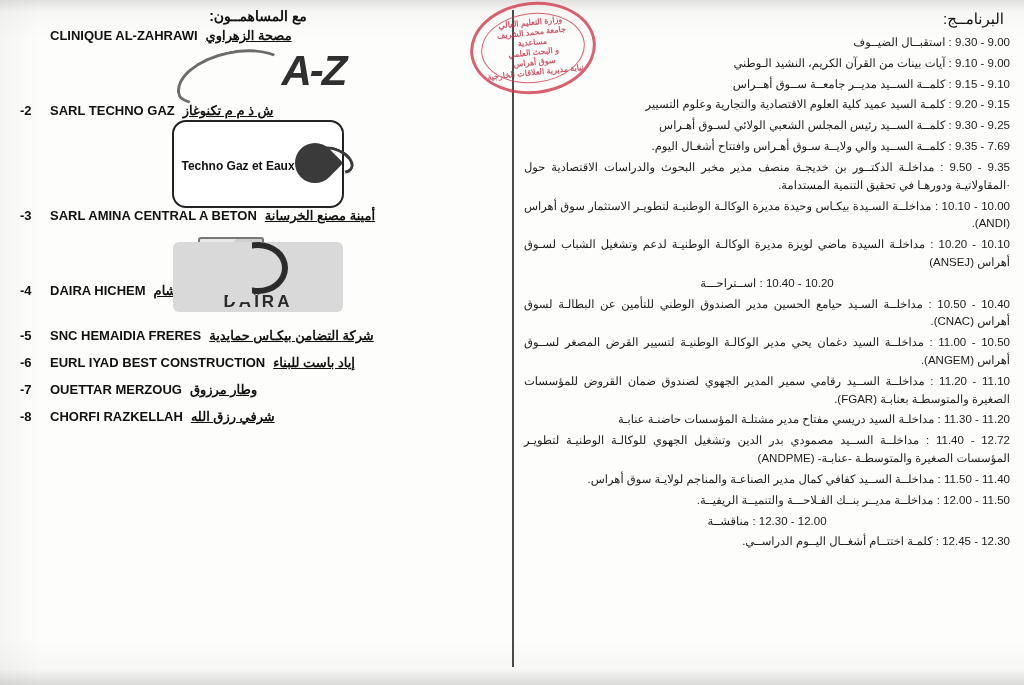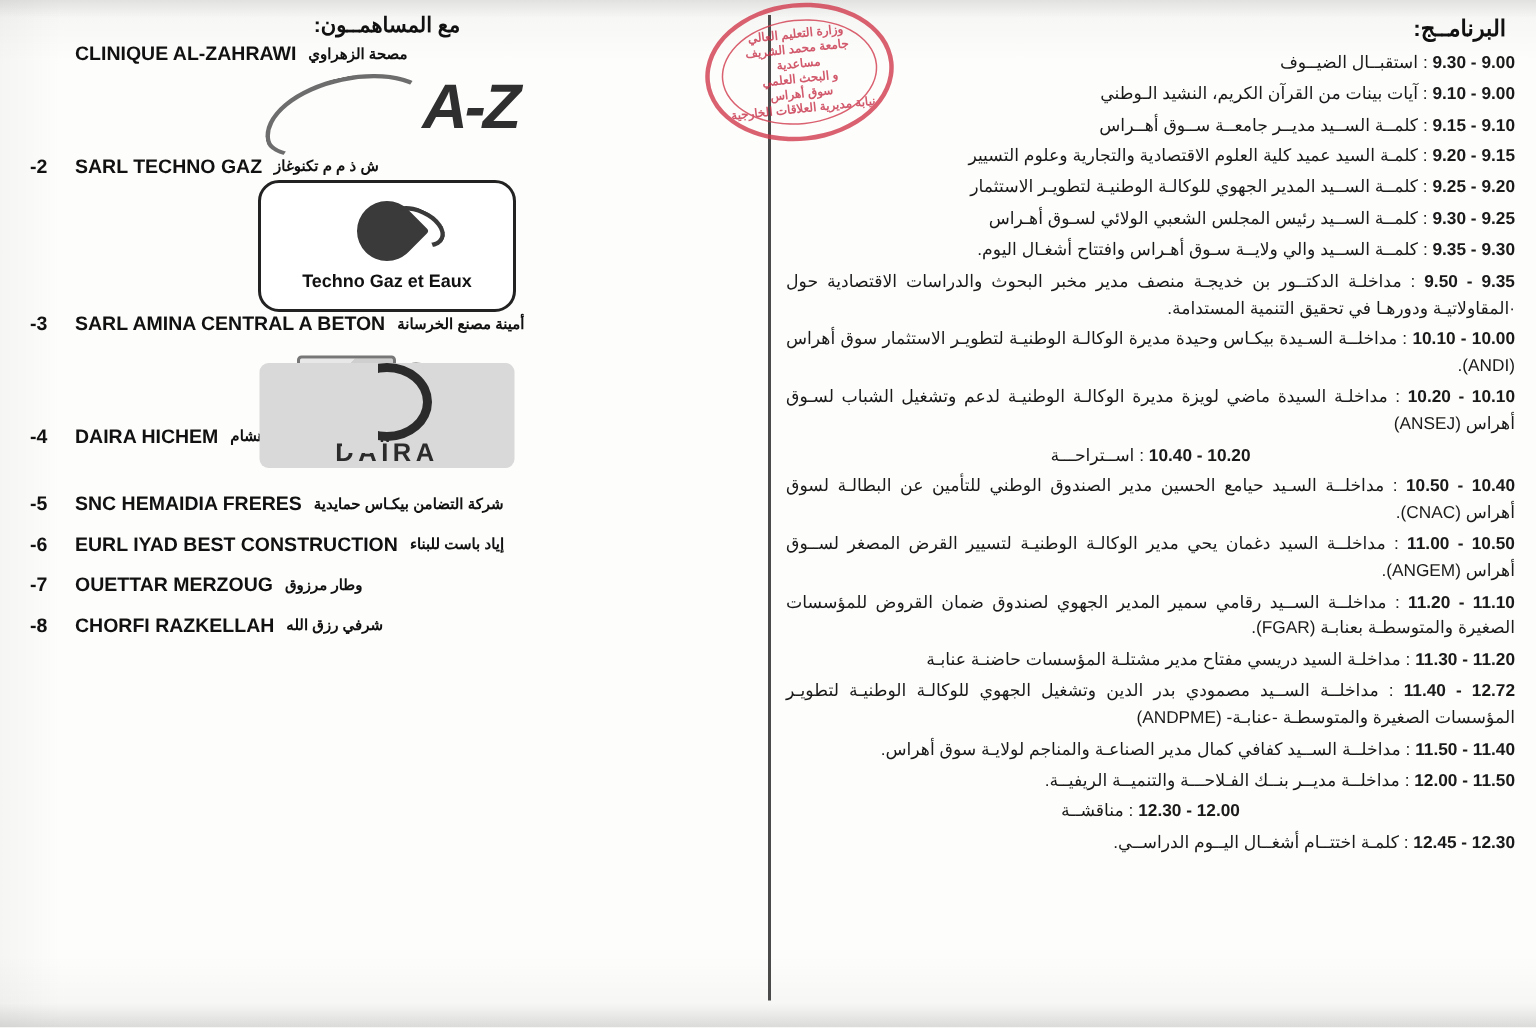--- a/index.html
+++ b/index.html
@@ -44,21 +44,21 @@
     opacity: 0.85;
   }
   .col-left {
     flex: 1;
     padding: 8px 10px 4px 14px;
     box-sizing: border-box;
     position: relative;
   }
 
   .section-title {
-    font-weight: bold;
+    font-weight: normal;
     font-size: 15px;
     text-align: right;
     margin: 2px 6px 6px 0;
     letter-spacing: 0px;
   }
   .sponsors-title {
     font-weight: bold;
     font-size: 14px;
     text-align: center;
     margin: 0 0 4px 0;
@@ -68,21 +68,21 @@
   .prog-line {
     font-size: 11.5px;
     line-height: 1.55;
     text-align: justify;
     text-align-last: right;
     direction: rtl;
     margin: 0 0 3px 0;
     color: #1a1a1a;
   }
   .prog-line .t {
-    font-weight: bold;
+    font-weight: normal;
     letter-spacing: 0.5px;
   }
   .prog-line.center {
     text-align: center;
     text-align-last: center;
   }
 
   
   .company {
     display: flex;
@@ -104,21 +104,22 @@
   }
   .num {
     font-size: 13px;
     font-weight: bold;
     min-width: 22px;
     text-align: left;
     direction: ltr;
   }
   .cname-ar {
     font-weight: bold;
-    font-size: 10px;
+    font-size: 13px;
+    text-decoration: underline;
   }
   .cname-fr {
     font-weight: bold;
     font-size: 13px;
     direction: ltr;
     text-align: center;
   }
 
   .logo-wrap {
     display: flex;
@@ -159,21 +160,21 @@
   }
 
   
   .logo-techno {
     width: 168px;
     height: 84px;
     border: 2px solid #222;
     border-radius: 14px;
     position: relative;
     display: flex;
-    flex-direction: column;
+    flex-direction: row;
     align-items: center;
     justify-content: center;
     background: #fff;
   }
   .logo-techno .drop {
     width: 40px;
     height: 40px;
     background: #3a3a3a;
     border-radius: 50% 6% 50% 50%;
     transform: rotate(45deg);
@@ -355,23 +356,22 @@
 
   <div class="columns">
 
     <div class="col-right">
       <div class="section-title">البرنامــج:</div>
 
       <div class="prog-line"><span class="t">9.00 - 9.30</span> <span>: استقبــال الضيــوف</span></div>
       <div class="prog-line"><span class="t">9.00 - 9.10</span> <span>: آيات بينات من القرآن الكريم، النشيد الـوطني</span></div>
       <div class="prog-line"><span class="t">9.10 - 9.15</span> <span>: كلمــة الســيد مديــر جامعــة ســوق أهــراس</span></div>
       <div class="prog-line"><span class="t">9.15 - 9.20</span> <span>: كلمـة السيد عميد كلية العلوم الاقتصادية والتجارية وعلوم التسيير</span></div>
-      <div class="prog-line"><span class="t">9.20 - 9.25</span> <span>: كلمــة الســيد المدير الجهوي للوكالـة الوطنيـة لتطويـر الاستثمار</span></div>
       <div class="prog-line"><span class="t">9.25 - 9.30</span> <span>: كلمــة الســيد رئيس المجلس الشعبي الولائي لسـوق أهـراس</span></div>
-      <div class="prog-line"><span class="t">9.30 - 9.35</span> <span>: كلمــة الســيد والي ولايــة سـوق أهـراس وافتتاح أشغـال اليوم.</span></div>
+      <div class="prog-line"><span class="t">7.69 - 9.35</span> <span>: كلمــة الســيد والي ولايــة سـوق أهـراس وافتتاح أشغـال اليوم.</span></div>
       <div class="prog-line"><span class="t">9.35 - 9.50</span> <span>: مداخلـة الدكتــور بن خديجـة منصف مدير مخبر البحوث والدراسات الاقتصادية حول ·المقاولاتيـة ودورهـا في تحقيق التنمية المستدامة.</span></div>
       <div class="prog-line"><span class="t">10.00 - 10.10</span> <span>: مداخلــة السـيدة بيكـاس وحيدة مديرة الوكالـة الوطنيـة لتطويـر الاستثمار سوق أهراس (ANDI).</span></div>
       <div class="prog-line"><span class="t">10.10 - 10.20</span> <span>: مداخلـة السيدة ماضي لويزة مديرة الوكالـة الوطنيـة لدعم وتشغيل الشباب لسـوق أهراس (ANSEJ)</span></div>
       <div class="prog-line center"><span class="t">10.20 - 10.40</span> <span>: اســتراحـــة</span></div>
       <div class="prog-line"><span class="t">10.40 - 10.50</span> <span>: مداخلــة السـيد حيامع الحسين مدير الصندوق الوطني للتأمين عن البطالـة لسوق أهراس (CNAC).</span></div>
       <div class="prog-line"><span class="t">10.50 - 11.00</span> <span>: مداخلــة السيد دغمان يحي مدير الوكالـة الوطنيـة لتسيير القرض المصغر لســوق أهراس (ANGEM).</span></div>
       <div class="prog-line"><span class="t">11.10 - 11.20</span> <span>: مداخلــة الســيد رقامي سمير المدير الجهوي لصندوق ضمان القروض للمؤسسات الصغيرة والمتوسطـة بعنابـة (FGAR).</span></div>
       <div class="prog-line"><span class="t">11.20 - 11.30</span> <span>: مداخلـة السيد دريسي مفتاح مدير مشتلـة المؤسسات حاضنـة عنابـة</span></div>
       <div class="prog-line"><span class="t">12.72 - 11.40</span> <span>: مداخلــة الســيد مصمودي بدر الدين وتشغيل الجهوي للوكالـة الوطنيـة لتطويـر المؤسسات الصغيرة والمتوسطـة -عنابـة- (ANDPME)</span></div>
       <div class="prog-line"><span class="t">11.40 - 11.50</span> <span>: مداخلــة الســيد كفافي كمال مدير الصناعـة والمناجم لولايـة سوق أهراس.</span></div>

